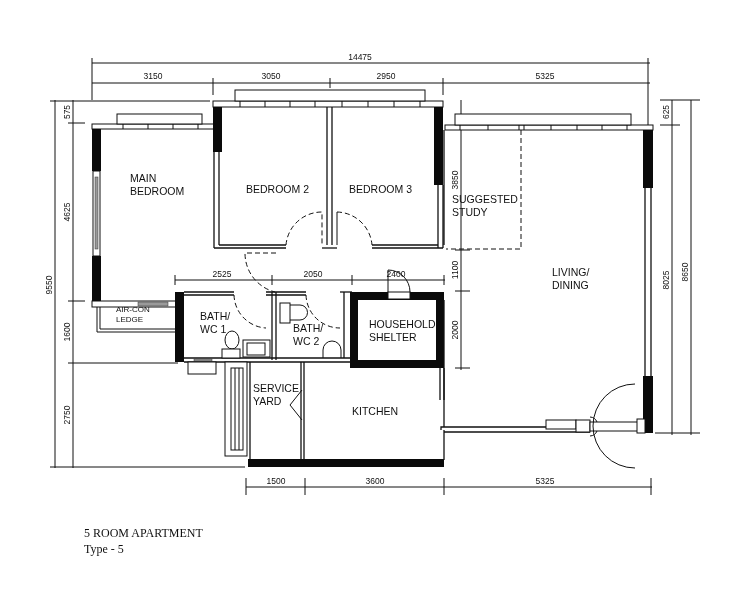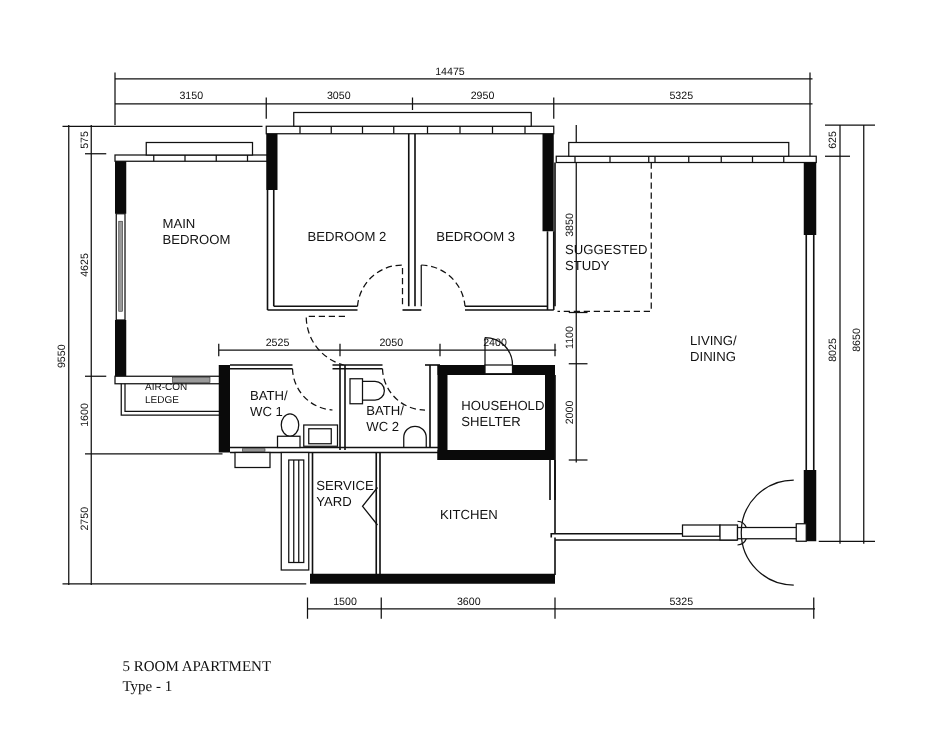--- a/index.html
+++ b/index.html
@@ -1,21 +1,21 @@
 <!DOCTYPE html>
 <html><head>
 <meta charset="utf-8">
 <style>
   html, body { margin: 0; padding: 0; background: #ffffff; }
   body { width: 752px; height: 600px; position: relative; overflow: hidden; font-family: "Liberation Sans", sans-serif; }
   #plan { position: absolute; left: 0; top: 0; width: 752px; height: 600px; }
   .room-label { font-family: "Liberation Sans", sans-serif; font-size: 10.5px; fill: #111; }
   .small-label { font-family: "Liberation Sans", sans-serif; font-size: 8px; fill: #111; }
   .dim { font-family: "Liberation Sans", sans-serif; font-size: 8.5px; fill: #111; }
-  .caption { position: absolute; left: 98px; font-family: "Liberation Serif", serif; font-size: 12px; color: #111; }
+  .caption { position: absolute; left: 84px; font-family: "Liberation Serif", serif; font-size: 12px; color: #111; }
   #caption-title { top: 526px; }
   #caption-type { top: 542px; }
   .thin { stroke: #111; stroke-width: 1; fill: none; }
   .thin2 { stroke: #111; stroke-width: 1.3; fill: none; }
   .dash { stroke: #111; stroke-width: 1; fill: none; stroke-dasharray: 5 3; }
   .solid { fill: #0a0a0a; stroke: none; }
   .win { fill: #fff; stroke: #111; stroke-width: 1; }
   .grey { fill: #9a9a9a; stroke: #333; stroke-width: .5; }
 </style>
 </head>
@@ -255,13 +255,13 @@
     <text class="room-label" x="293" y="345">WC 2</text>
     <text class="room-label" x="369" y="328">HOUSEHOLD</text>
     <text class="room-label" x="369" y="341">SHELTER</text>
     <text class="room-label" x="253" y="392">SERVICE</text>
     <text class="room-label" x="253" y="405">YARD</text>
     <text class="room-label" x="352" y="415">KITCHEN</text>
   </g>
 </svg>
 
 <div class="caption" id="caption-title">5 ROOM APARTMENT</div>
-<div class="caption" id="caption-type">Type - 1</div>
+<div class="caption" id="caption-type">Type - 5</div>
 
 </body></html>

